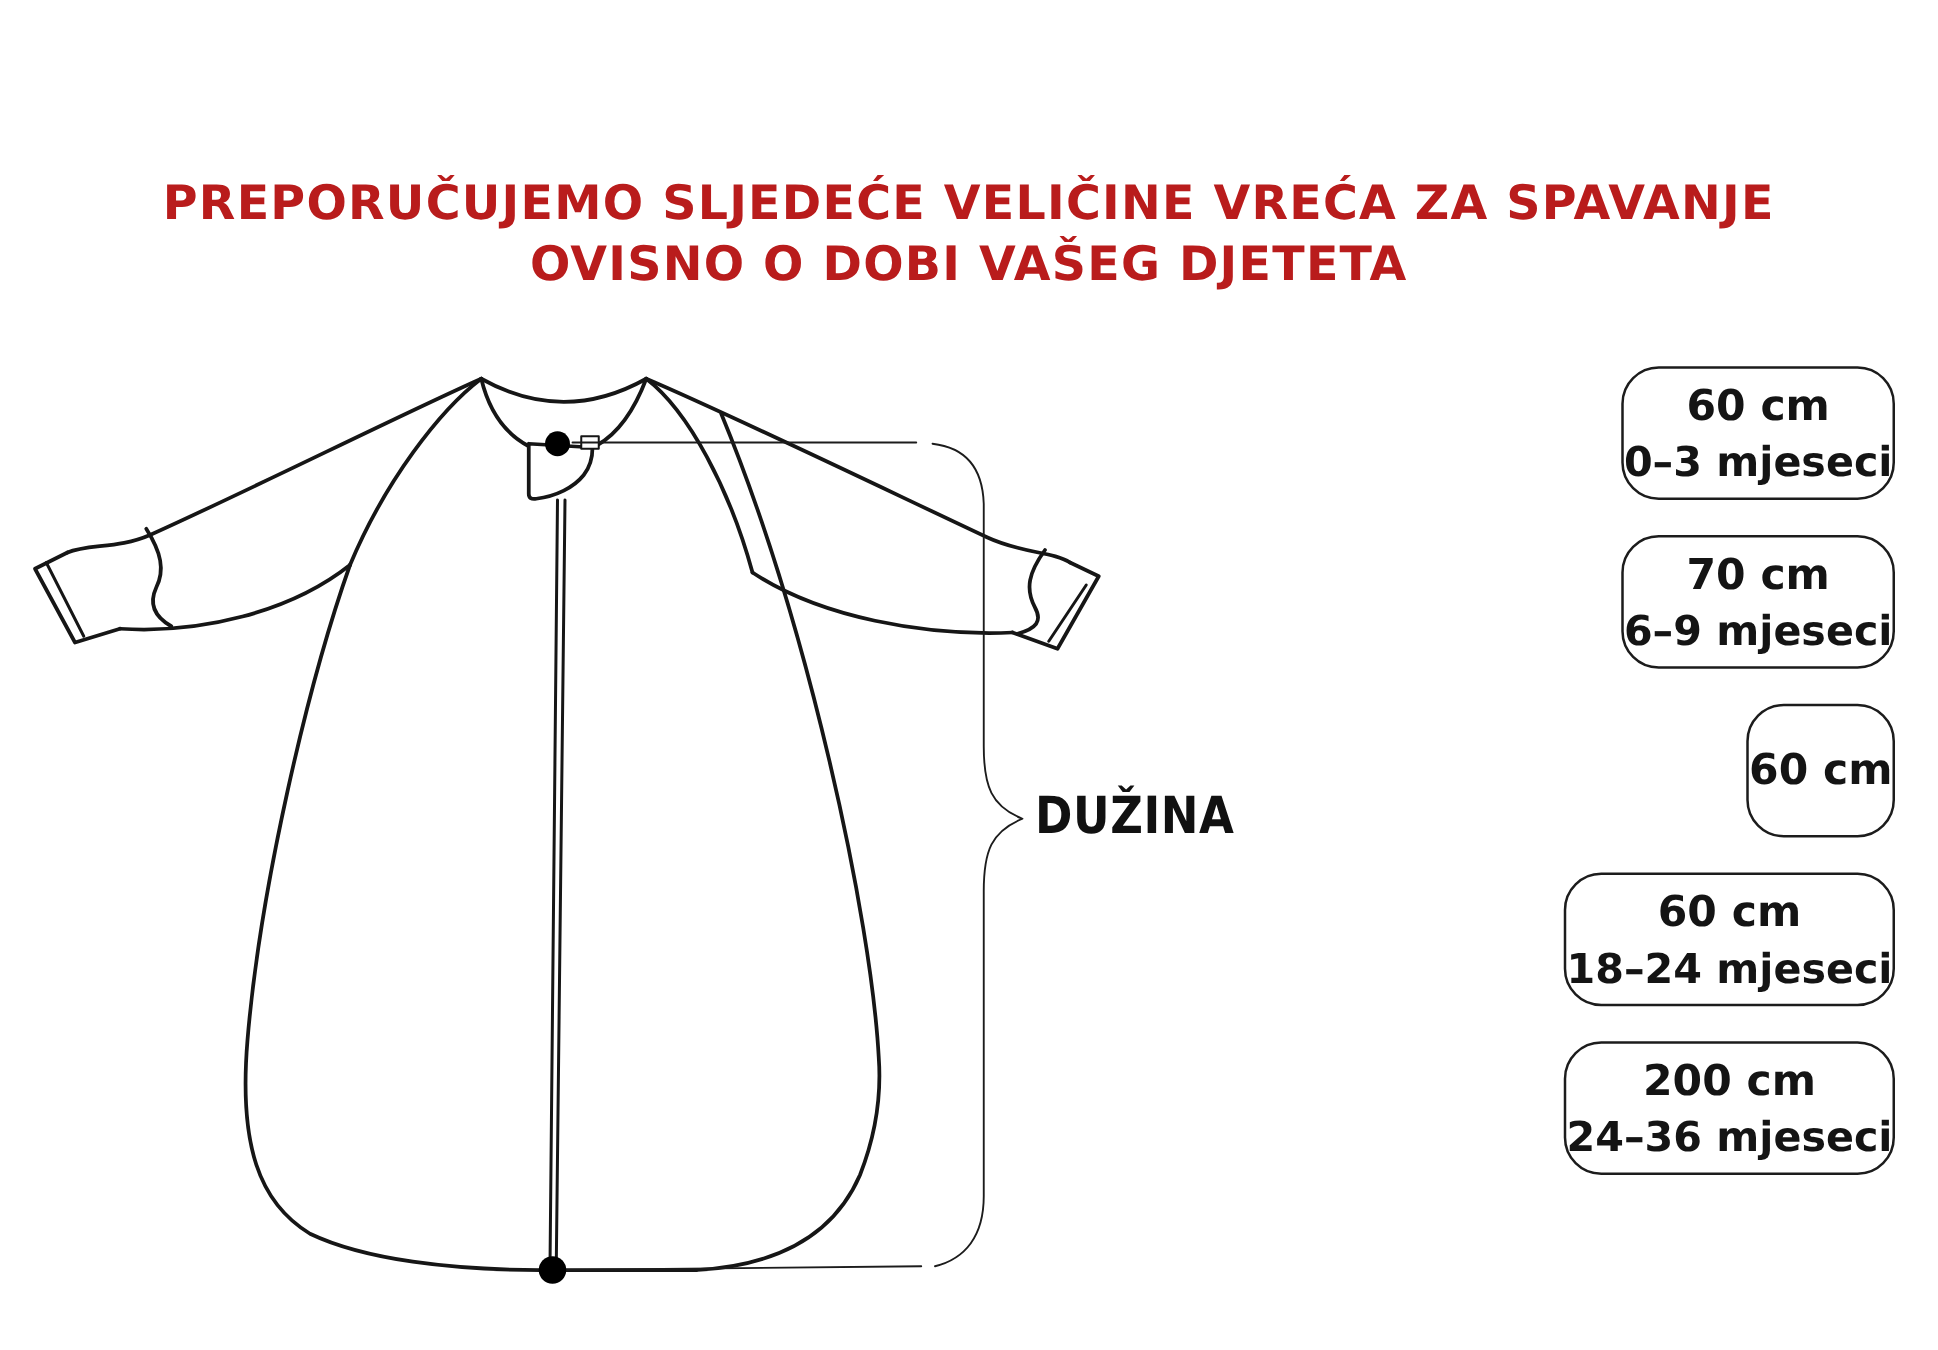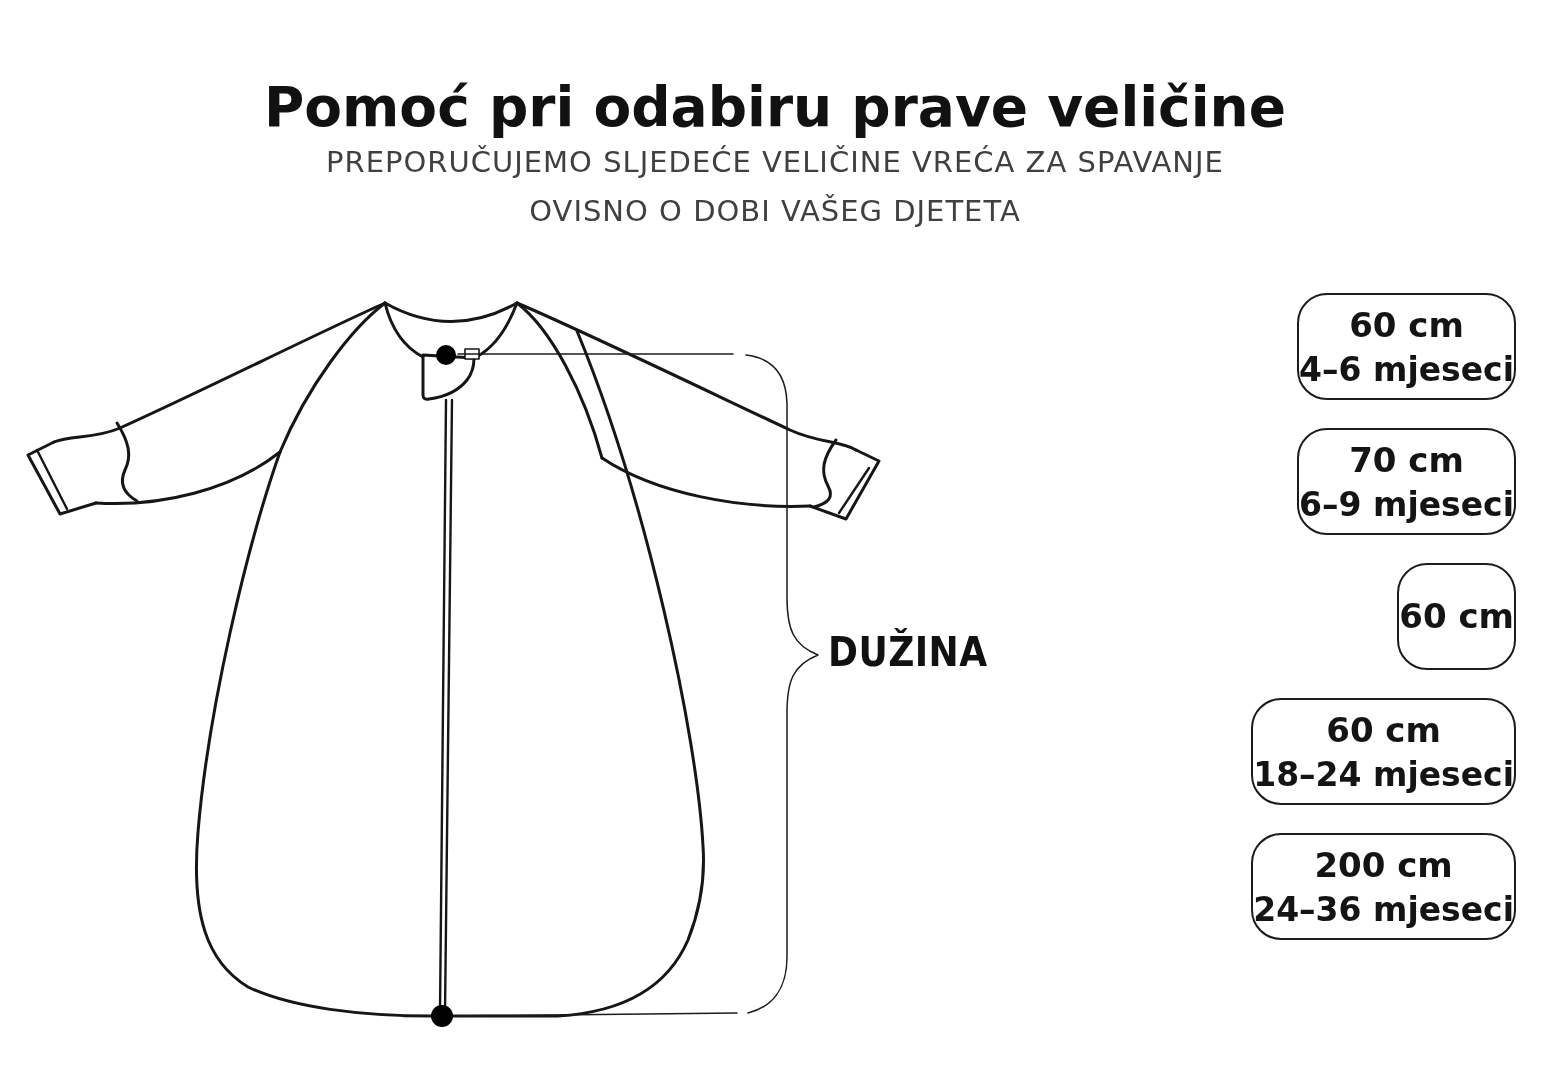--- a/index.html
+++ b/index.html
@@ -24,25 +24,25 @@
     text-align: center;
     font-size: 55px;
     font-weight: 700;
     letter-spacing: 0px;
     color: #111111;
   }
   .subtitle {
     position: absolute;
     left: 0; right: 0; top: 138px;
     text-align: center;
-    font-weight: 400;
-    font-size: 29px;
+    font-weight: 700;
+    font-size: 38px;
     line-height: 49px;
     letter-spacing: 1px;
-    color: #404040;
+    color: #b91c1c;
   }
   .drawing-svg {
     position: absolute;
     left: 0; top: 0;
     width: 1550px;
     height: 1080px;
   }
   .length-label {
     position: absolute;
     left: 828px;
@@ -88,21 +88,20 @@
     font-weight: 600;
     line-height: 43px;
     color: #141414;
   }
 </style>
 </head>
 <body>
 
 <div id="page">
 
-  <h1 class="title">Pomoć pri odabiru prave veličine</h1>
 
   <div class="subtitle">
     <div>PREPORUČUJEMO SLJEDEĆE VELIČINE VREĆA ZA SPAVANJE</div>
     <div>OVISNO O DOBI VAŠEG DJETETA</div>
   </div>
 
   <svg class="drawing-svg" viewBox="0 0 1550 1080" fill="none" stroke="#161616" stroke-width="3" stroke-linecap="round" stroke-linejoin="round">
 
     <g>
       <path d="M 385,303 Q 451,340 517,303"></path>
@@ -140,21 +139,21 @@
       <circle cx="446" cy="355" r="10" fill="#000000" stroke="none"></circle>
       <circle cx="442" cy="1016" r="11" fill="#000000" stroke="none"></circle>
     </g>
   </svg>
 
   <div class="length-label">DUŽINA</div>
 
   <div class="sizes-col">
     <div class="size-box">
       <div class="size-value">60 cm</div>
-      <div class="age-range">4–6 mjeseci</div>
+      <div class="age-range">0–3 mjeseci</div>
     </div>
     <div class="size-box">
       <div class="size-value">70 cm</div>
       <div class="age-range">6–9 mjeseci</div>
     </div>
     <div class="size-box">
       <div class="size-value">60 cm</div>
     </div>
     <div class="size-box">
       <div class="size-value">60 cm</div>

